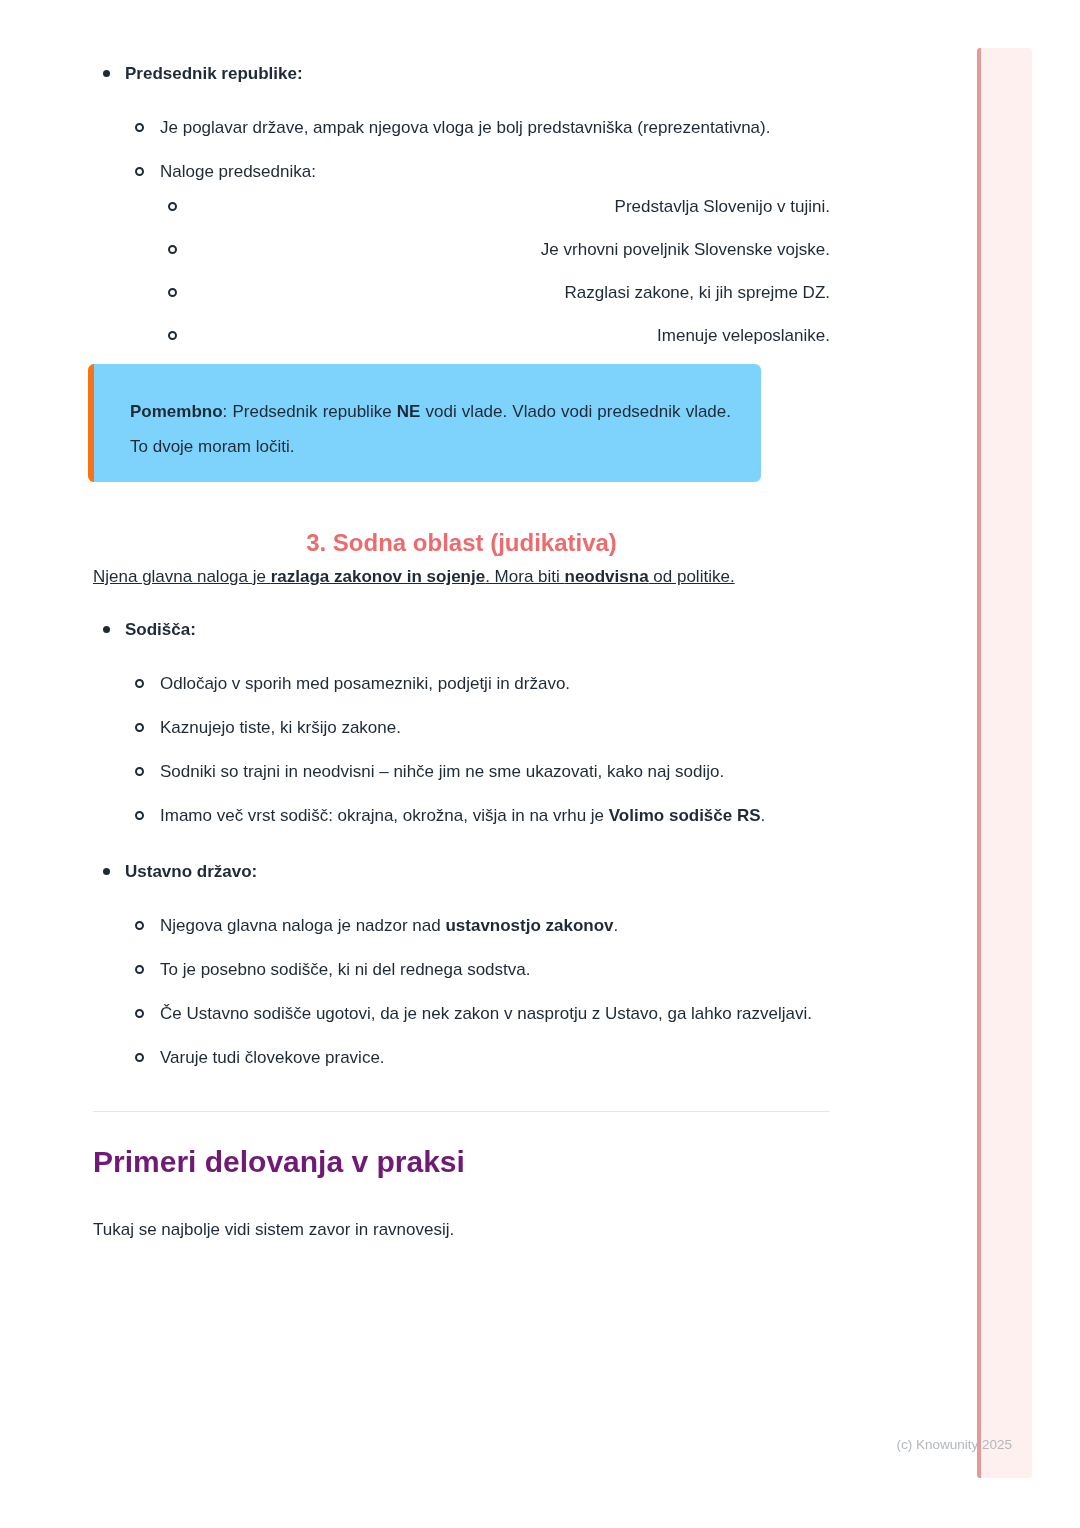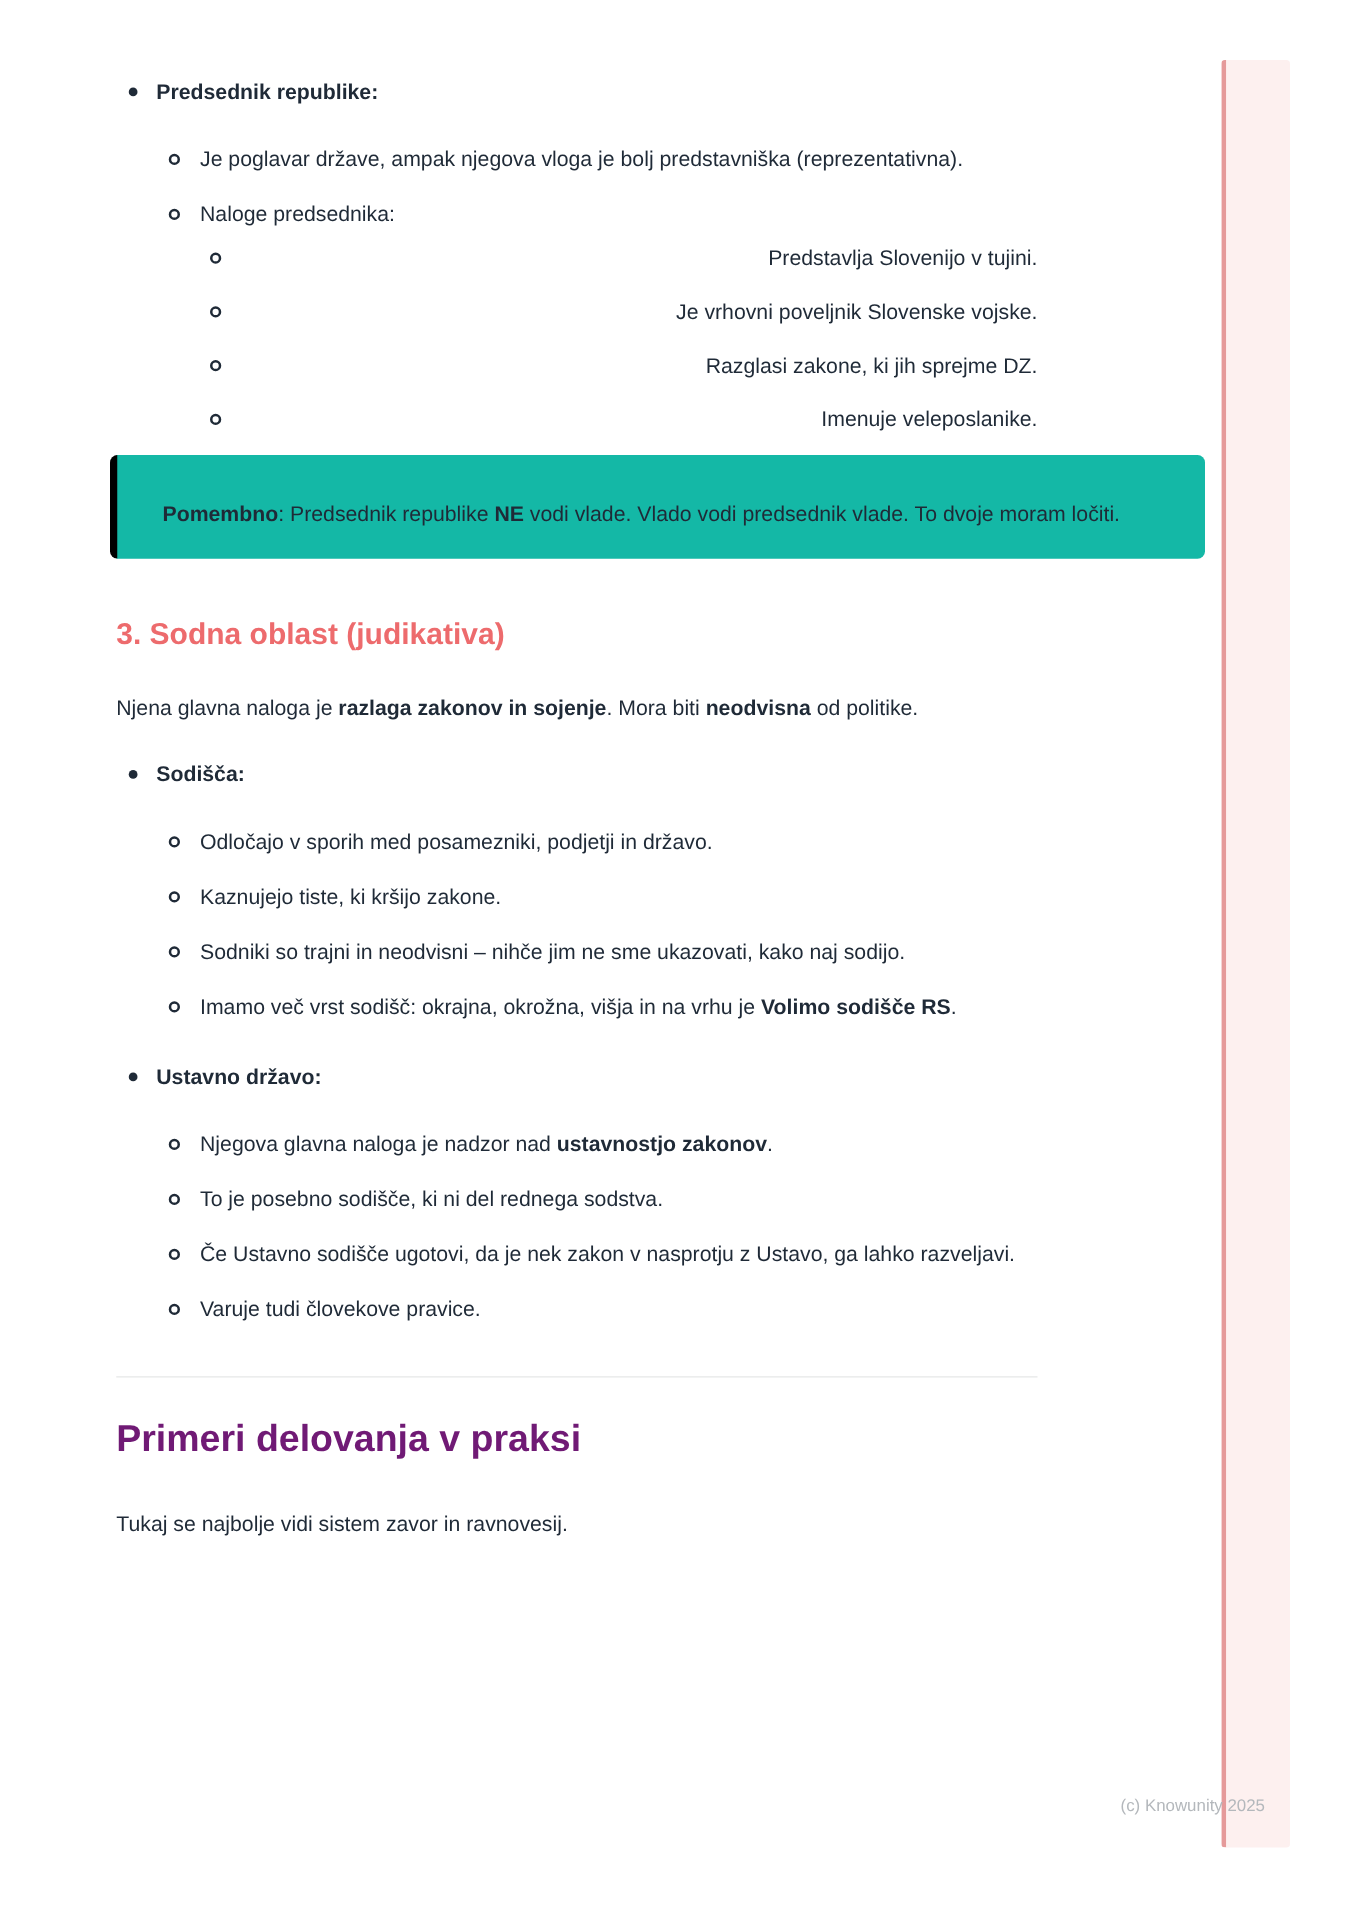--- a/index.html
+++ b/index.html
@@ -61,45 +61,46 @@
 
   
   .l3 { margin-top: 4px; }
   .l3 > li { position: relative; padding-left: 30px; margin-bottom: 12px; line-height: 31px; text-align: right; }
   .l3 .ring { left: 8px; }
 
   
   .callout {
     margin-left: -5px;
     margin-top: 10px;
-    width: 876px;
-    background: #14b8a6;
-    border-left: 6px solid #000000;
+    width: 673px;
+    background: #7dd3fc;
+    border-left: 6px solid #f97316;
     border-radius: 6px;
     padding: 30px 30px 18px 36px;
   }
   .callout p { line-height: 35px; text-align: justify; }
 
   
   h3.sec {
     margin-top: 45px;
     color: #ed6b6d;
     font-size: 24px;
     line-height: 32px;
     font-weight: bold;
+    text-align: center;
   }
   h2.sec {
     margin-top: 33px;
     color: #701a75;
     font-size: 30px;
     line-height: 34px;
     font-weight: bold;
   }
 
-  p.intro { margin-top: 25px; line-height: 35px; text-align: justify; }
+  p.intro { line-height: 35px; text-align: justify; text-decoration: underline; }
   p.plain { margin-top: 35px; line-height: 31px; }
 
   .l1.after-p { margin-top: 20px; }
 
   hr.divider {
     margin-top: 38px;
     border: none;
     border-top: 1px solid #e6e7e8;
     width: 100%;
   }

